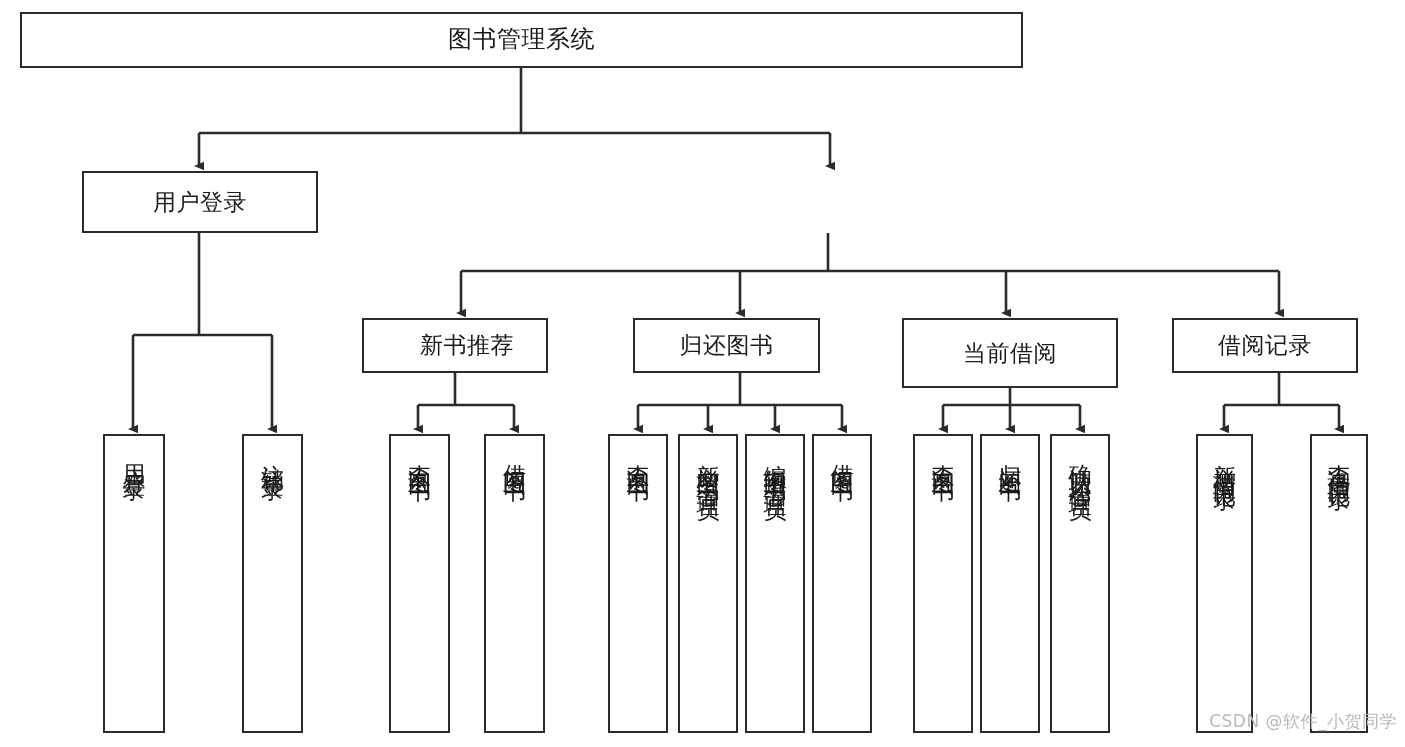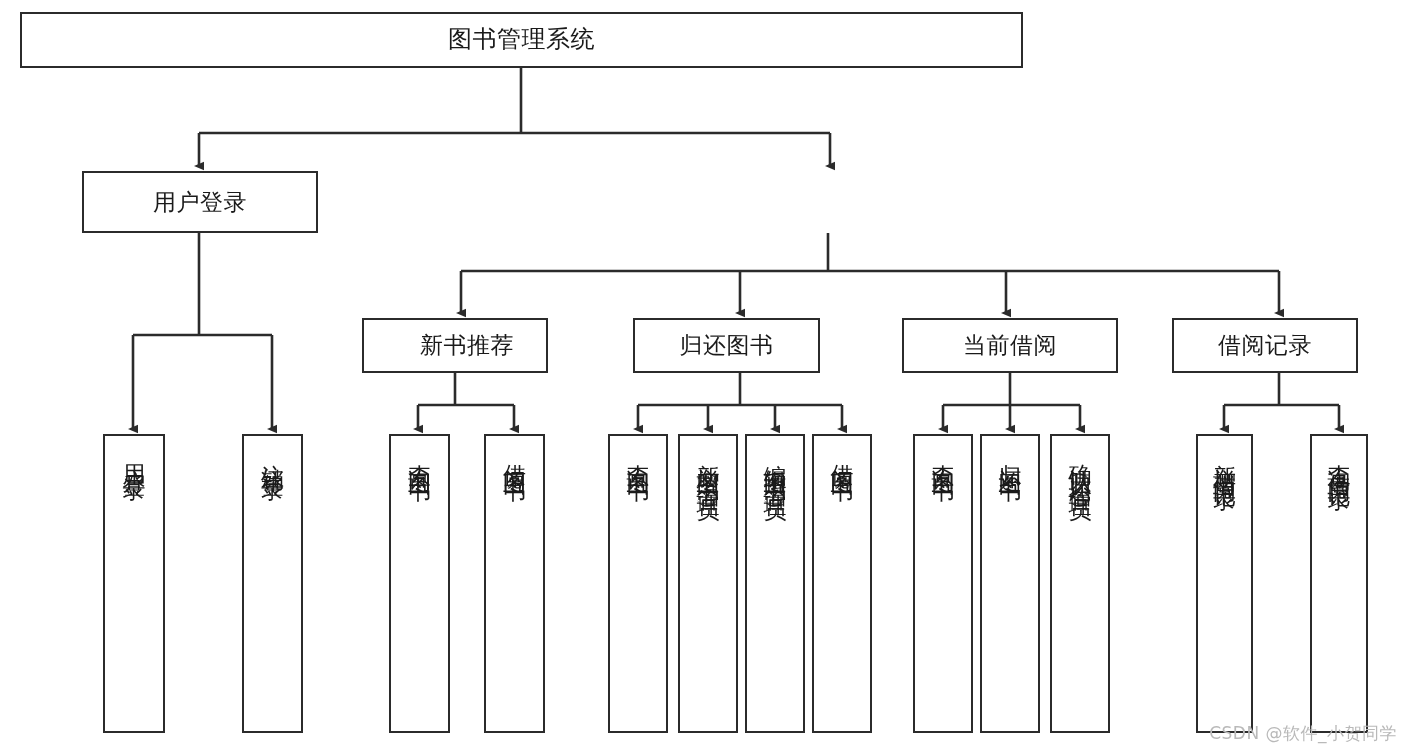--- a/index.html
+++ b/index.html
@@ -61,21 +61,21 @@
     text-orientation: upright;
     font-size: 23px;
     line-height: 1;
     letter-spacing: 5px;
     white-space: nowrap;
     max-height: 100%;
   }
   #watermark {
     position: absolute;
     right: 8px;
-    bottom: 2px;
+    bottom: 14px;
     font-size: 17px;
     color: #b9b9b9;
     letter-spacing: 0.5px;
     z-index: 5;
     white-space: nowrap;
     font-family: "DejaVu Sans", "Liberation Sans", sans-serif;
     text-align: right;
   }
 </style>
 </head>
@@ -142,21 +142,21 @@
   <div class="node horiz" style="left: 82px; top: 171px; width: 236px; height: 62px;">
     <span class="node-label">用户登录</span>
   </div>
 
   <div class="node horiz" style="left: 362px; top: 318px; width: 186px; height: 55px; padding-left: 24px;">
     <span class="node-label">新书推荐</span>
   </div>
   <div class="node horiz" style="left: 633px; top: 318px; width: 187px; height: 55px;">
     <span class="node-label">归还图书</span>
   </div>
-  <div class="node horiz" style="left: 902px; top: 318px; width: 216px; height: 55px;">
+  <div class="node horiz" style="left: 902px; top: 318px; width: 216px; height: 70px;">
     <span class="node-label">当前借阅</span>
   </div>
   <div class="node horiz" style="left: 1172px; top: 318px; width: 186px; height: 55px;">
     <span class="node-label">借阅记录</span>
   </div>
 
   <div class="node vert" style="left: 103px; top: 434px; width: 62px; height: 299px;">
     <span class="node-label">用户登录</span>
   </div>
   <div class="node vert" style="left: 242px; top: 434px; width: 61px; height: 299px;">

